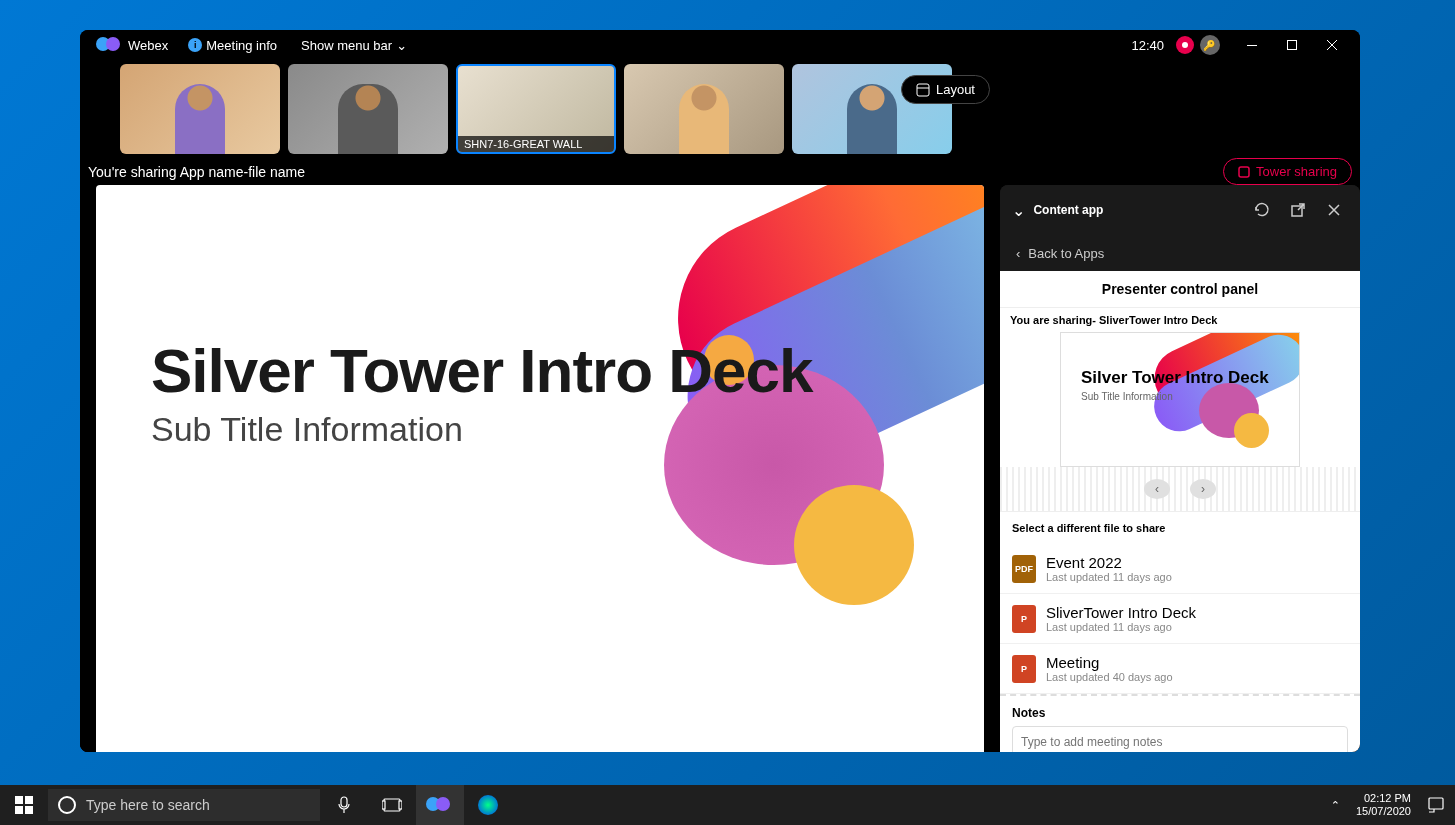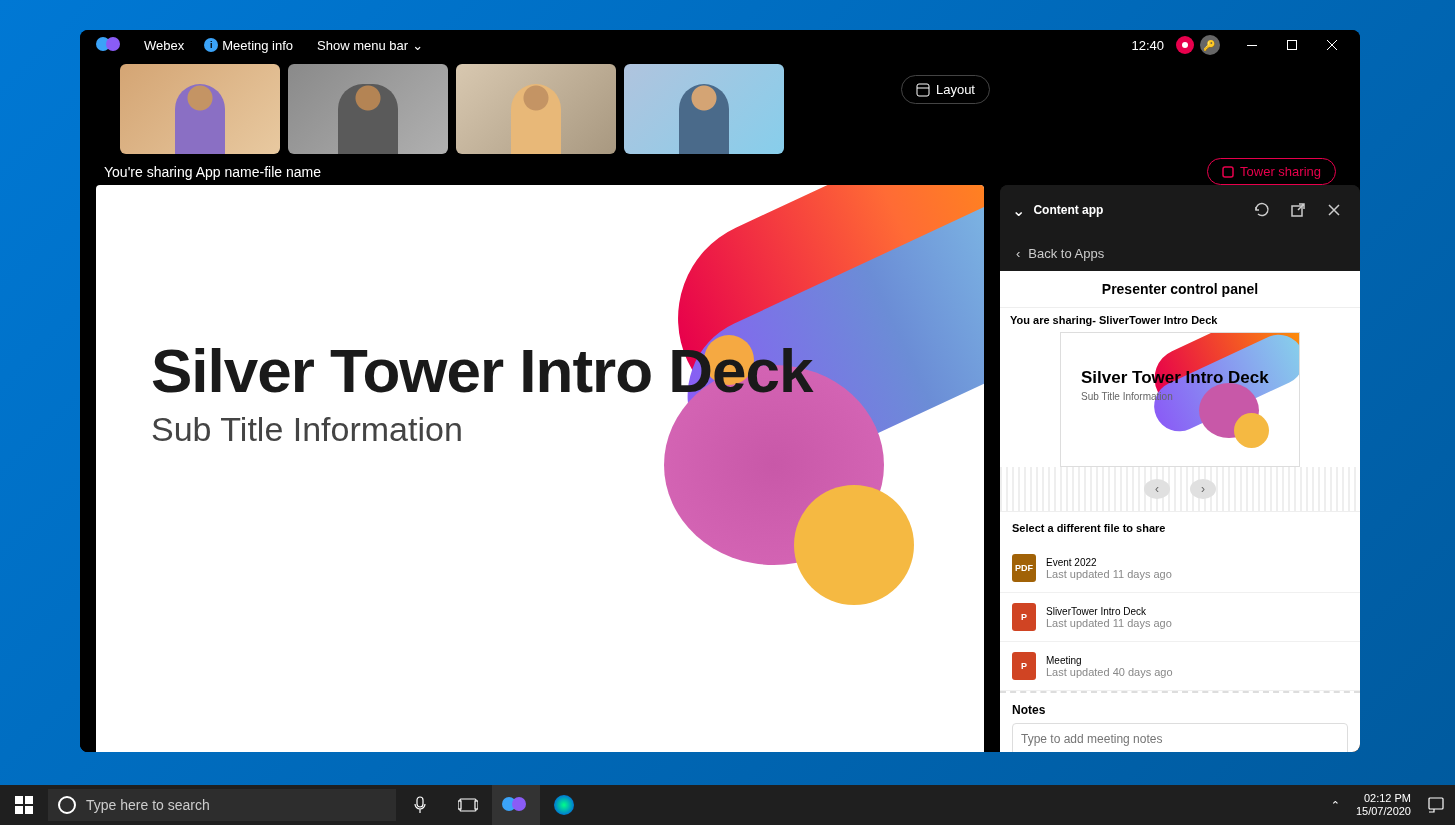--- a/index.html
+++ b/index.html
@@ -3,21 +3,21 @@
 <meta charset="utf-8">
 <style>
 * { margin: 0; padding: 0; box-sizing: border-box; font-family: -apple-system, BlinkMacSystemFont, "Segoe UI", sans-serif; }
 body { width: 1455px; height: 825px; background: linear-gradient(135deg, #0078d4 0%, #005a9e 100%); position: relative; overflow: hidden; }
 
 
 .app-window { position: absolute; top: 30px; left: 80px; width: 1280px; height: 722px; background: #000; border-radius: 8px; overflow: hidden; display: flex; flex-direction: column; }
 
 
 .title-bar { height: 36px; background: #000; display: flex; align-items: center; padding: 0 8px; color: #fff; font-size: 13px; }
-.webex-logo { display: flex; align-items: center; gap: 20px; padding: 0 8px; text-align: right; }
+.webex-logo { display: flex; align-items: center; gap: 4px; padding: 0 8px; text-align: right; }
 .webex-icon { width: 28px; height: 16px; display: inline-block; position: relative; }
 .webex-icon::before, .webex-icon::after { content: ''; position: absolute; border-radius: 50%; }
 .webex-icon::before { width: 14px; height: 14px; background: #3ba3f8; left: 0; }
 .webex-icon::after { width: 14px; height: 14px; background: #8a5cf6; left: 10px; }
 .meeting-info { display: flex; align-items: center; gap: 4px; padding: 0 12px; cursor: pointer; }
 .info-icon { width: 14px; height: 14px; border-radius: 50%; background: #3ba3f8; display: inline-flex; align-items: center; justify-content: center; font-size: 9px; color: #000; font-weight: bold; }
 .menu-bar-btn { display: flex; align-items: center; gap: 4px; padding: 0 12px; cursor: pointer; }
 .spacer { flex: 1; }
 .clock { padding: 0 12px; font-size: 13px; }
 .status-icons { display: flex; gap: 6px; align-items: center; }
@@ -28,21 +28,21 @@
 .win-btn { width: 40px; height: 30px; display: flex; align-items: center; justify-content: center; cursor: pointer; color: #fff; }
 
 
 .video-row { height: 98px; background: #000; display: flex; gap: 8px; padding: 4px 40px; align-items: center; position: relative; }
 .video-thumb { width: 160px; height: 90px; background: #333; border-radius: 6px; position: relative; overflow: hidden; }
 .video-thumb.active { border: 2px solid #0a84ff; }
 .thumb-label { position: absolute; bottom: 0; left: 0; right: 0; background: rgba(0,0,0,0.7); color: #fff; font-size: 11px; padding: 2px 6px; }
 .layout-btn { position: absolute; right: 370px; top: 15px; background: #000; border: 1px solid #444; border-radius: 18px; padding: 6px 14px; color: #fff; font-size: 13px; display: flex; align-items: center; gap: 6px; cursor: pointer; }
 
 
-.sharing-bar { height: 40px; background: #000; display: flex; align-items: center; padding: 0 24px; color: #fff; font-size: 14px; }
+.sharing-bar { height: 40px; background: #000; display: flex; align-items: center; padding: 0 8px; color: #fff; font-size: 14px; }
 .stop-sharing-btn { margin-left: auto; border: 1px solid #e7004c; color: #e7004c; background: transparent; border-radius: 16px; padding: 5px 14px; font-size: 13px; cursor: pointer; display: flex; align-items: center; gap: 6px; }
 
 
 .main-area { flex: 1; display: flex; background: #000; }
 .slide-area { flex: 1; background: #000; display: flex; padding: 0 16px 8px 16px; }
 .slide { flex: 1; background: #fff; border-radius: 4px; position: relative; overflow: hidden; }
 .slide-shapes { position: absolute; top: -80px; right: -80px; width: 550px; height: 550px; }
 .slide-title { position: absolute; top: 150px; left: 55px; font-size: 62px; font-weight: 800; color: #1a1a1a; letter-spacing: -1px; }
 .slide-subtitle { position: absolute; top: 225px; left: 55px; font-size: 34px; color: #444; }
 
@@ -58,30 +58,30 @@
 .preview-slide { width: 240px; height: 135px; background: #fff; border: 1px solid #ddd; margin: 0 auto; position: relative; overflow: hidden; }
 .preview-title { position: absolute; top: 35px; left: 20px; font-size: 17px; font-weight: 800; }
 .preview-sub { position: absolute; top: 58px; left: 20px; font-size: 10px; color: #666; }
 .slide-nav { display: flex; justify-content: center; gap: 20px; padding: 12px; background: repeating-linear-gradient(90deg, #eee 0, #eee 2px, #fff 2px, #fff 6px); border-bottom: 1px solid #eee; }
 .nav-btn { width: 26px; height: 20px; border-radius: 50%; background: #e0e0e0; display: flex; align-items: center; justify-content: center; cursor: pointer; font-size: 12px; color: #666; }
 .select-file-label { font-size: 11px; font-weight: 600; padding: 10px 12px; }
 .file-item { display: flex; align-items: center; gap: 10px; padding: 10px 12px; border-bottom: 1px solid #f0f0f0; cursor: pointer; }
 .file-icon { width: 24px; height: 28px; border-radius: 3px; display: flex; align-items: center; justify-content: center; font-size: 9px; color: #fff; font-weight: bold; }
 .file-icon.pdf { background: #a16207; }
 .file-icon.ppt { background: #d04423; }
-.file-name { font-size: 10px; }
+.file-name { font-size: 15px; }
 .file-meta { font-size: 11px; color: #888; }
 .notes-section { padding: 10px 12px; border-top: 2px dashed #ddd; }
 .notes-label { font-size: 12px; font-weight: 600; margin-bottom: 6px; }
 .notes-input { width: 100%; min-height: 50px; border: 1px solid #ddd; border-radius: 4px; padding: 8px; font-size: 12px; color: #999; resize: none; }
 
 
 .taskbar { position: absolute; bottom: 0; left: 0; right: 0; height: 40px; background: #1f1f1f; display: flex; align-items: center; }
 .start-btn { width: 48px; height: 40px; display: flex; align-items: center; justify-content: center; cursor: pointer; }
-.search-box { width: 348px; height: 32px; background: #2d2d2d; display: flex; align-items: center; padding: 0 10px; gap: 10px; }
+.search-box { width: 272px; height: 32px; background: #2d2d2d; display: flex; align-items: center; padding: 0 10px; gap: 10px; }
 .search-circle { width: 18px; height: 18px; border: 2px solid #fff; border-radius: 50%; }
 .search-text { color: #ccc; font-size: 14px; }
 .task-icon { width: 48px; height: 40px; display: flex; align-items: center; justify-content: center; cursor: pointer; }
 .task-spacer { flex: 1; }
 .tray { display: flex; align-items: center; padding: 0 10px; gap: 8px; color: #fff; font-size: 11px; }
 .tray-time { text-align: right; line-height: 1.2; padding: 0 8px; }
 
 
 .blob { position: absolute; border-radius: 50%; filter: blur(0px); }
 .ribbon { position: absolute; width: 500px; height: 200px; border-radius: 100px; transform: rotate(-25deg); }
@@ -139,20 +139,23 @@
     </div>
   </div>
 
   <div class="video-row">
     <div class="video-thumb vt1">
         <div class="person" style="background:radial-gradient(circle at 50% 20%, #c49464 12px, transparent 13px), #8a6fc4;"></div>
       </div>
     <div class="video-thumb vt2">
         <div class="person" style="background:radial-gradient(circle at 50% 20%, #b48454 12px, transparent 13px), #5a5a5a; width:60px;"></div>
       </div>
+    <div class="video-thumb vt3 active">
+      <div class="thumb-label">SHN7-16-GREAT WALL</div>
+    </div>
     <div class="video-thumb vt4">
         <div class="person" style="background:radial-gradient(circle at 50% 20%, #c49464 12px, transparent 13px), #e8b878;"></div>
       </div>
     <div class="video-thumb vt5">
         <div class="person" style="background:radial-gradient(circle at 50% 20%, #d4a474 12px, transparent 13px), #4a6a8a;"></div>
       </div>
     <div class="layout-btn">
       <svg width="14" height="14" viewBox="0 0 14 14">
           <rect x="1" y="1" width="12" height="12" fill="none" stroke="#fff" rx="2"></rect>
           <line x1="1" y1="5" x2="13" y2="5" stroke="#fff"></line>

